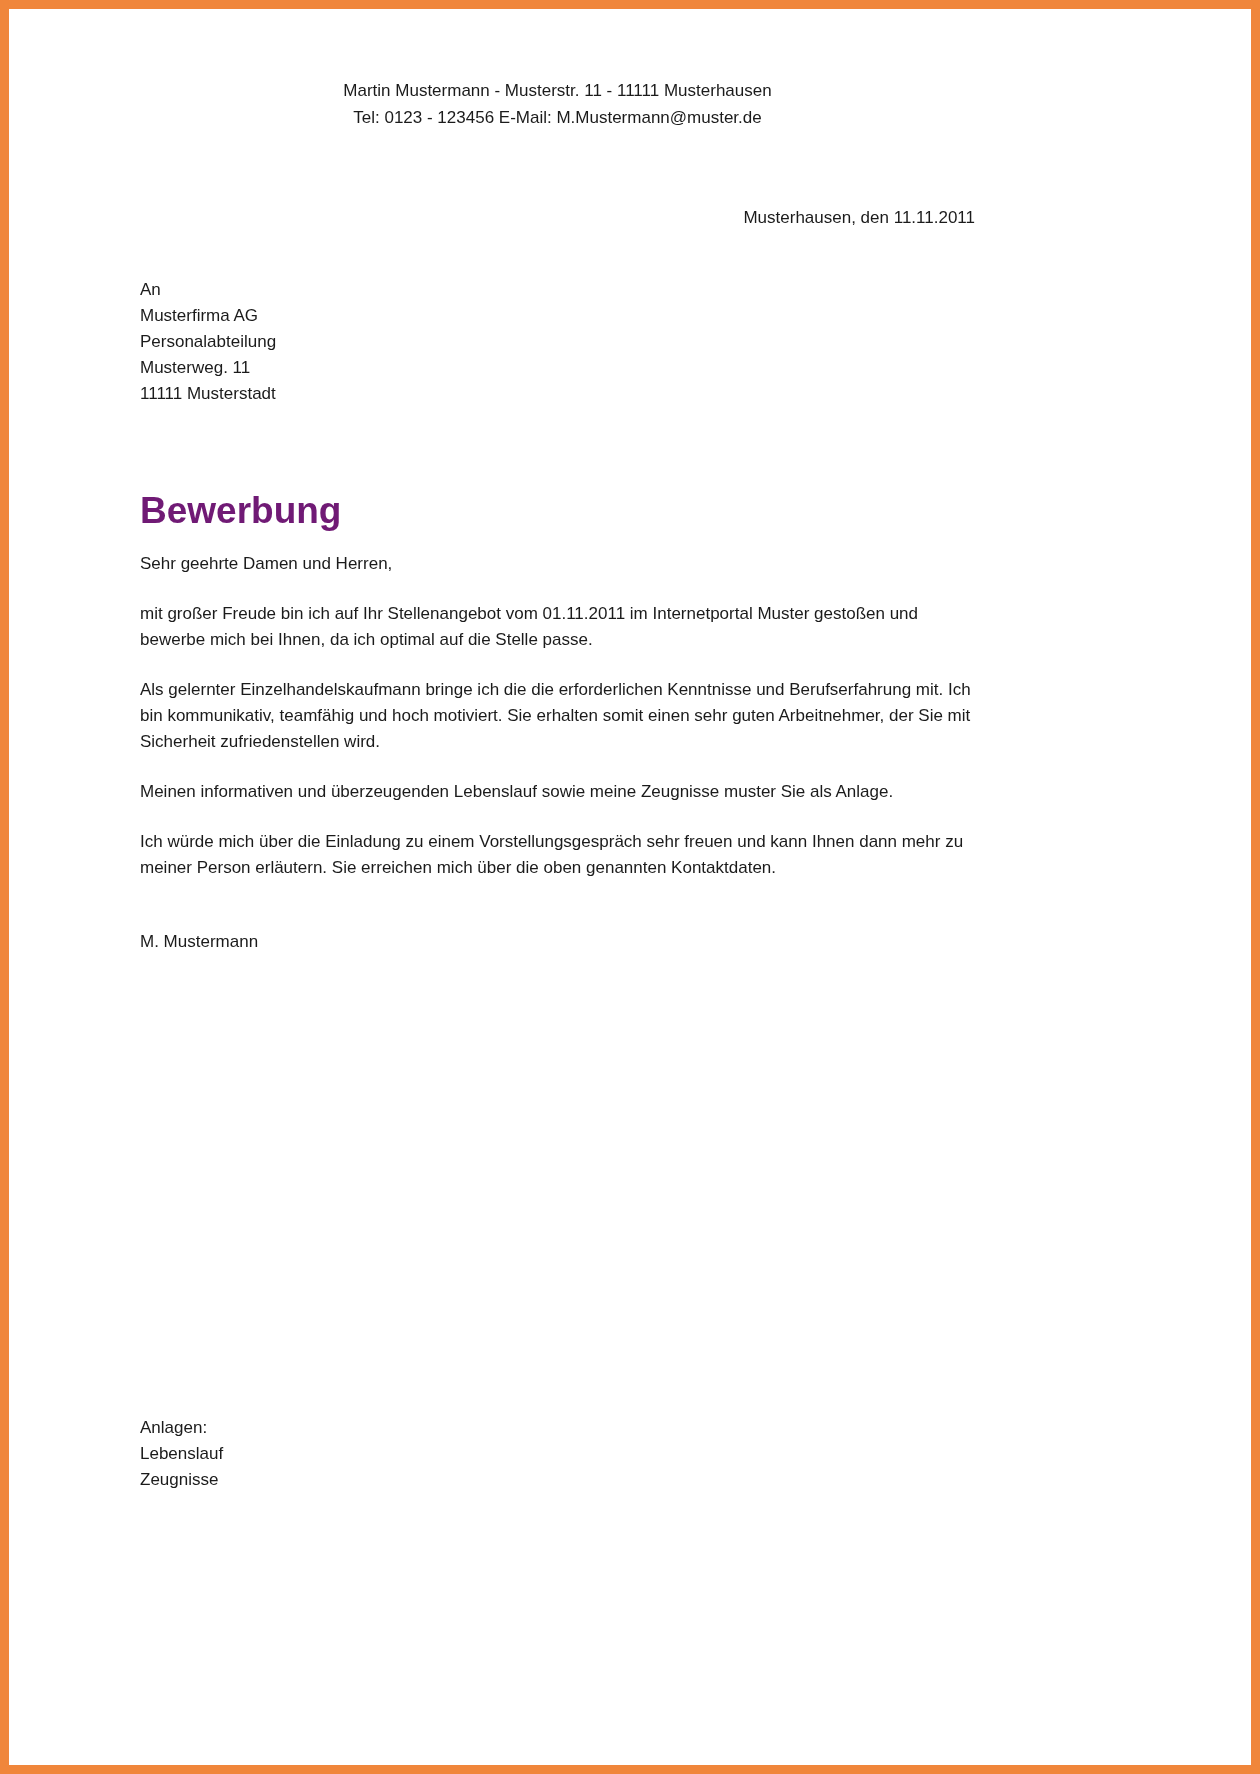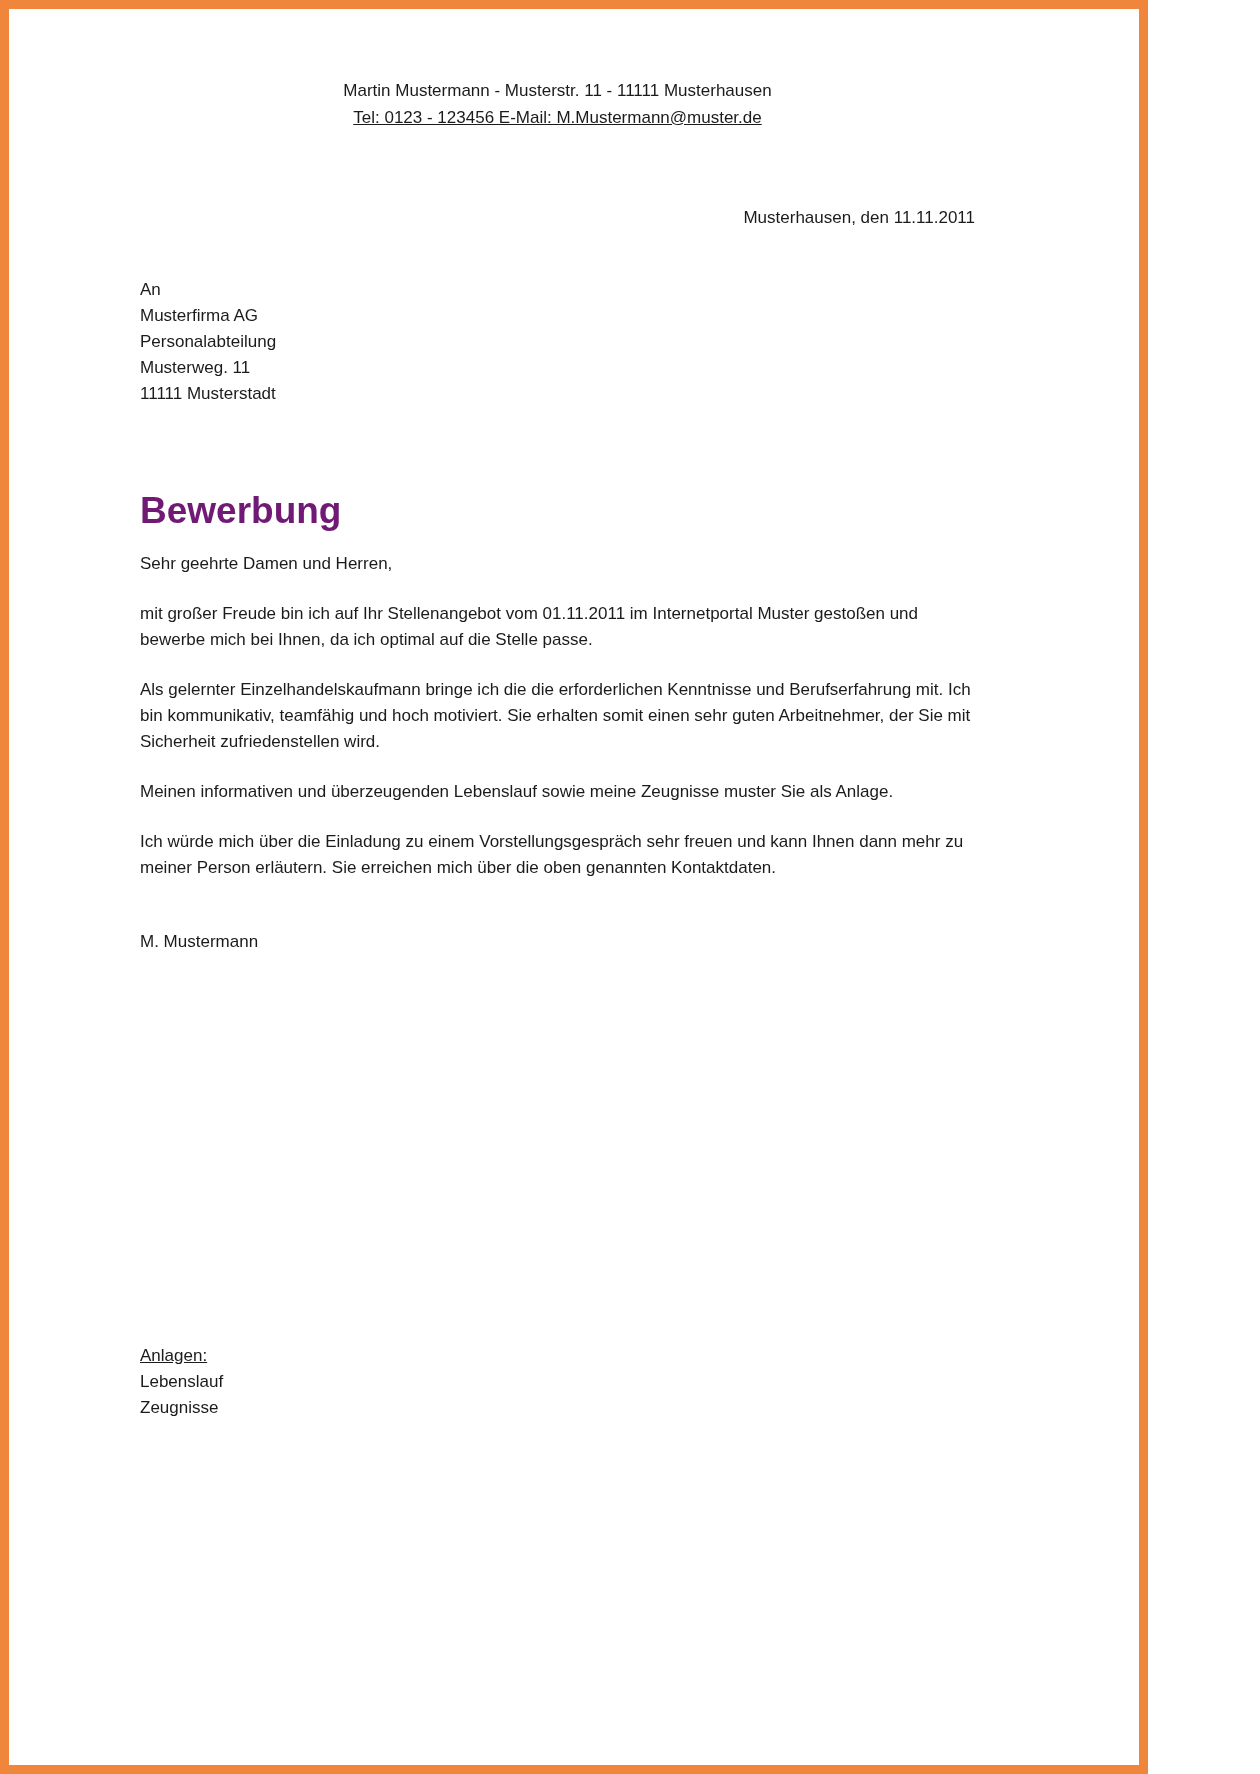--- a/index.html
+++ b/index.html
@@ -8,39 +8,39 @@
     --paper: #ffffff;
   }
   * { margin: 0; padding: 0; box-sizing: border-box; }
   html, body { background: #ffffff; }
   body {
     font-family: "Liberation Sans", "DejaVu Sans", sans-serif;
     color: var(--ink);
   }
   .page {
     position: relative;
-    width: 1148px;
+    width: 1260px;
     height: 1774px;
     background: var(--paper);
     border: 9px solid var(--accent);
     overflow: hidden;
   }
   .content {
     position: relative;
     margin-left: 131px; 
     width: 835px;
     font-size: 17px;
     line-height: 26px;
   }
   .sender-header {
     margin-top: 68px;
     text-align: center;
     line-height: 27px;
   }
-  .underline { text-decoration: underline; }
+  .underline { }
   .date-line {
     margin-top: 74px;
     text-align: right;
   }
   .recipient {
     margin-top: 46px;
     line-height: 26px;
   }
   .subject {
     margin-top: 88px;
@@ -55,21 +55,21 @@
   .body-paragraph {
     margin-top: 24px;
   }
   .closing {
     margin-top: 48px;
     line-height: 26px;
   }
   .attachments {
     position: absolute;
     left: 131px; 
-    top: 1334px; 
+    top: 1406px; 
     line-height: 26px;
     font-size: 17px;
   }
 </style>
 </head>
 <body>
 
 <div class="page">
   <div class="content">
 

